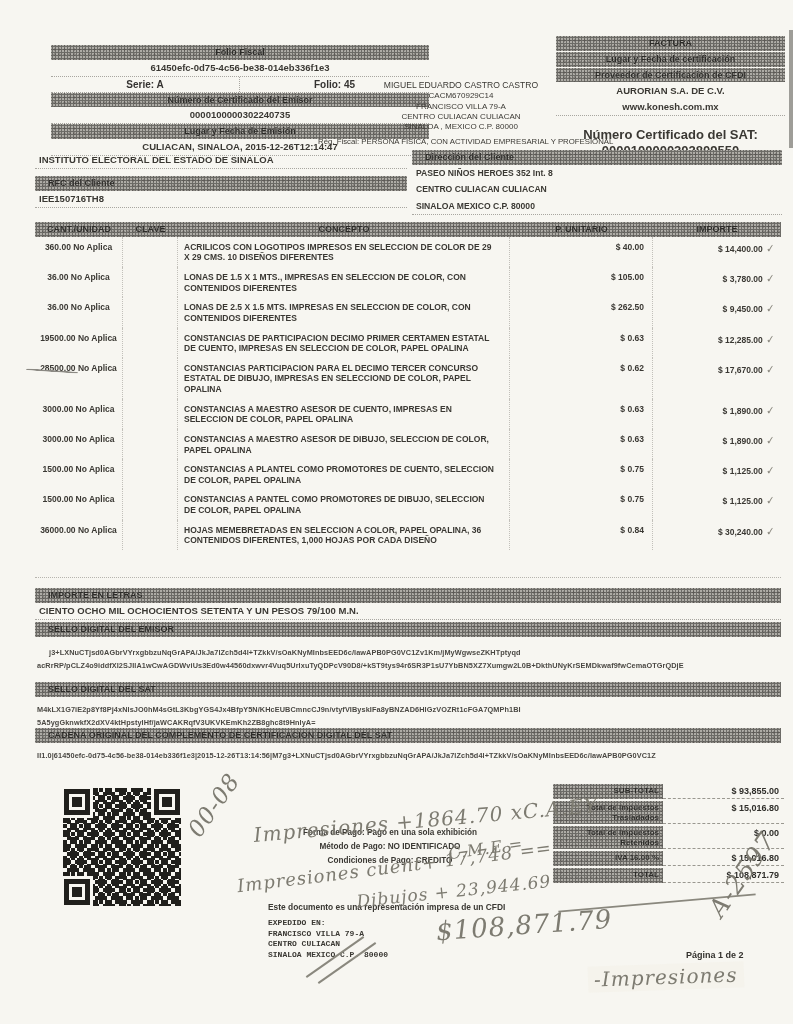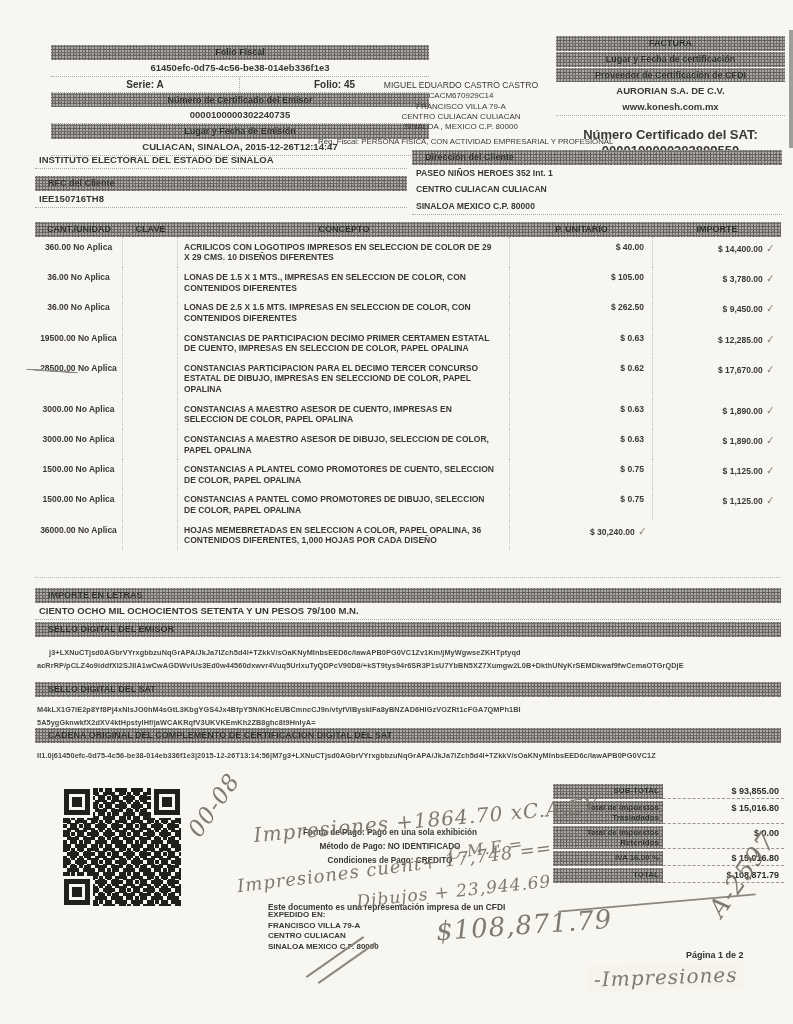--- a/index.html
+++ b/index.html
@@ -69,21 +69,21 @@
       background-color:#f7f6f1;
       background-image:repeating-conic-gradient(#201f1c 0% 25%,transparent 0% 50%),
                        repeating-conic-gradient(transparent 0% 25%,#201f1c 0% 50%);
       background-size:8px 8px,14px 14px;}
   .finder{position:absolute;width:26px;height:26px;border:5px solid #201f1c;background:#f7f6f1;
           box-shadow:0 0 0 3px #f7f6f1;box-sizing:border-box;}
   .finder::after{content:"";position:absolute;left:3px;top:3px;width:10px;height:10px;background:#201f1c;}
   .f-tl{left:1px;top:1px;} .f-tr{right:1px;top:1px;} .f-bl{left:1px;bottom:1px;}
   
   .este{position:absolute;left:268px;top:124px;font-size:8.4px;font-weight:bold;color:#3a3833;}
-  .expedido{position:absolute;left:268px;top:132px;font-size:8px;font-weight:bold;line-height:10.5px;color:#3a3833;}
+  .expedido{position:absolute;left:268px;top:140px;font-size:8px;font-weight:bold;line-height:10.5px;color:#3a3833;font-family:Liberation Mono, monospace;}
   .pagina{position:absolute;left:686px;top:172px;font-size:9px;font-weight:bold;color:#33312d;}
   
   .hw{position:absolute;font-family:"DejaVu Serif",serif;font-style:italic;color:#7d7b71;
       white-space:nowrap;letter-spacing:1px;}
   .hw-mark{left:178px;top:14px;font-size:23px;transform:rotate(-55deg);}
   .hw-line1{left:253px;top:30px;font-size:20px;transform:rotate(-5deg);}
   .hw-cme{left:448px;top:61px;font-size:16px;transform:rotate(-8deg);}
   .hw-line3{left:236px;top:78px;font-size:18px;transform:rotate(-7deg);}
   .hw-line4{left:356px;top:103px;font-size:17px;transform:rotate(-6deg);}
   .hw-total{left:436px;top:132px;font-size:26px;transform:rotate(-4deg);}
@@ -139,21 +139,21 @@
 
   <div class="abs cleft">
     <div class="val dotb">INSTITUTO ELECTORAL DEL ESTADO DE SINALOA</div>
     <div class="cspacer"></div>
     <div class="bar">RFC del Cliente</div>
     <div class="val dotb">IEE150716TH8</div>
   </div>
 
   <div class="abs cright">
     <div class="bar">Dirección del Cliente</div>
-    <div class="addr">PASEO NIÑOS HEROES   352 Int. 1</div>
+    <div class="addr">PASEO NIÑOS HEROES   352 Int. 8</div>
     <div class="addr">CENTRO   CULIACAN   CULIACAN</div>
     <div class="addr dotb">SINALOA   MEXICO   C.P. 80000</div>
   </div>
 
   <div class="abs table">
     <div class="bar thead">
       <span>CANT./UNIDAD</span>
       <span>CLAVE</span>
       <span>CONCEPTO</span>
       <span>P. UNITARIO</span>
@@ -220,20 +220,21 @@
           <div class="c qty">1500.00  No Aplica</div>
           <div class="c clave"></div>
           <div class="c concepto">CONSTANCIAS A PANTEL COMO PROMOTORES DE DIBUJO, SELECCION DE COLOR, PAPEL OPALINA</div>
           <div class="c unit">$  0.75</div>
           <div class="c imp"><span>$  1,125.00</span><span class="check">✓</span></div>
         </div>
         <div class="trow">
           <div class="c qty">36000.00  No Aplica</div>
           <div class="c clave"></div>
           <div class="c concepto">HOJAS MEMEBRETADAS EN SELECCION A COLOR, PAPEL OPALINA, 36 CONTENIDOS DIFERENTES, 1,000 HOJAS POR CADA DISEÑO</div>
+          <div class="c unit">$  0.84</div>
           <div class="c imp"><span>$  30,240.00</span><span class="check">✓</span></div>
         </div>
     </div>
   </div>
 
   <div class="pen-squiggle"></div>
 
   <div class="abs letras">
     <div class="bar">IMPORTE EN LETRAS</div>
     <div class="val dotb">CIENTO OCHO MIL OCHOCIENTOS SETENTA Y UN PESOS 79/100 M.N.</div>

